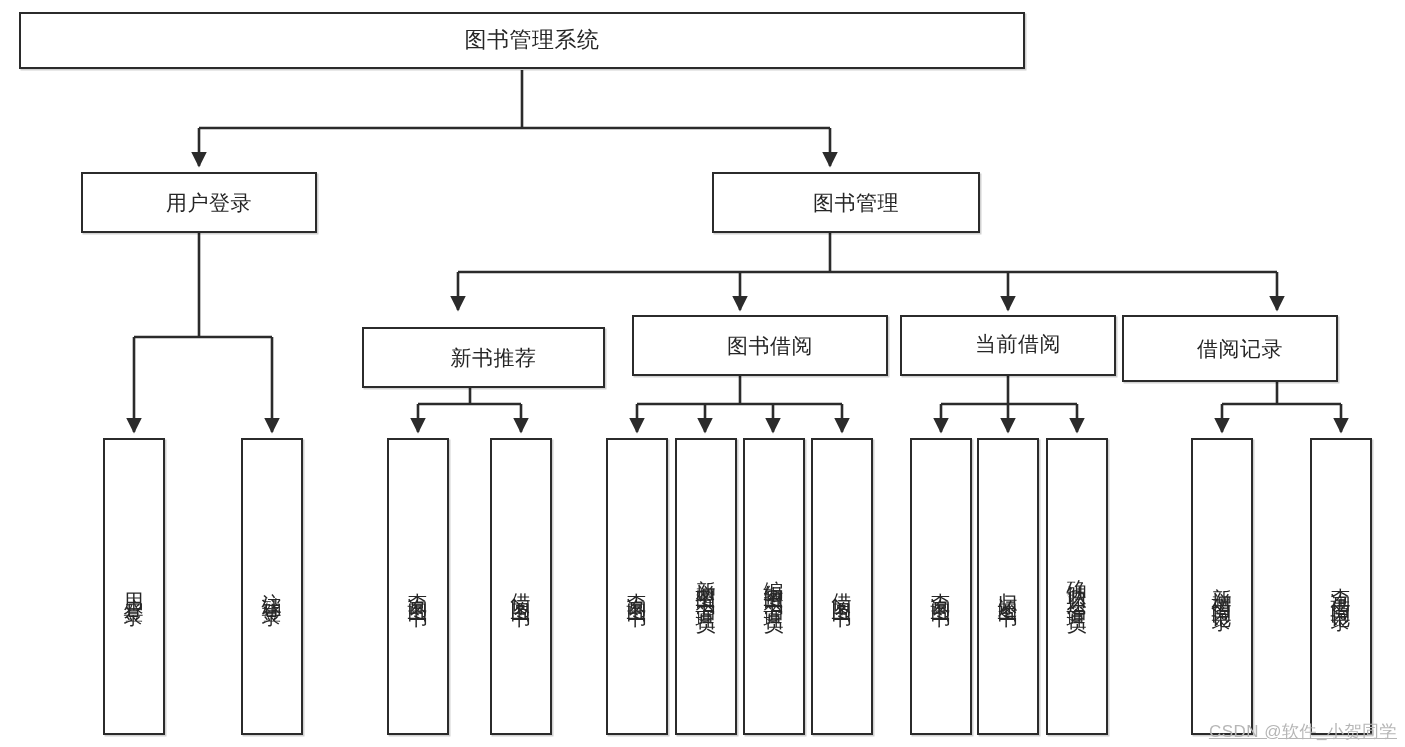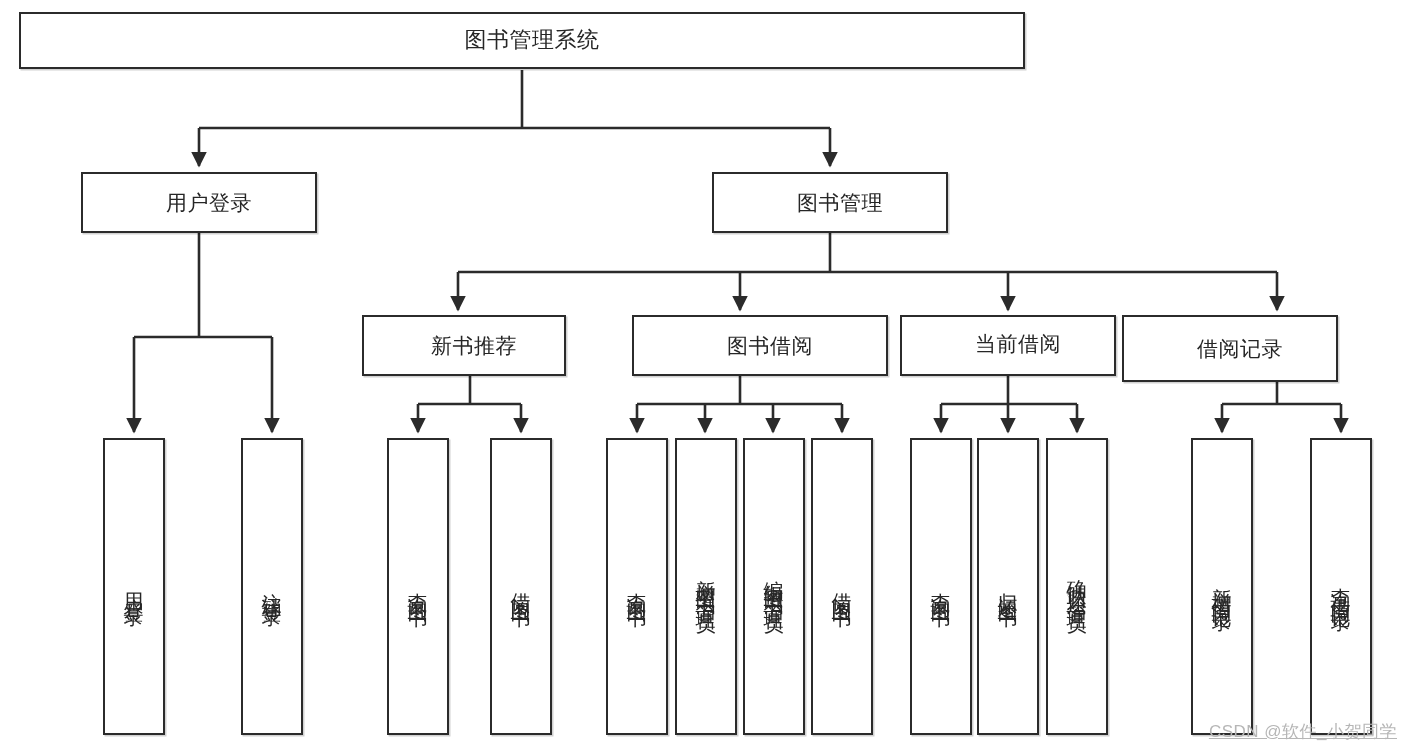--- a/index.html
+++ b/index.html
@@ -123,25 +123,25 @@
     </g>
   </svg>
 
   <div class="node horiz root" style="left:19px; top:12px; width:1006px; height:57px;">
     <span>图书管理系统</span>
   </div>
 
   <div class="node horiz" style="left:81px; top:172px; width:236px; height:61px;">
     <span>用户登录</span>
   </div>
-  <div class="node horiz" style="left:712px; top:172px; width:236px; height:61px;">
+  <div class="node horiz" style="left:712px; top:172px; width:268px; height:61px;">
     <span>图书管理</span>
   </div>
 
-  <div class="node horiz" style="left:362px; top:315px; width:204px; height:61px;">
+  <div class="node horiz" style="left:362px; top:327px; width:243px; height:61px;">
     <span>新书推荐</span>
   </div>
   <div class="node horiz" style="left:632px; top:315px; width:256px; height:61px;">
     <span>图书借阅</span>
   </div>
   <div class="node horiz" style="left:900px; top:315px; width:216px; height:61px;font-family:Liberation Mono, monospace;">
     <span>当前借阅</span>
   </div>
   <div class="node horiz" style="left:1113px; top:315px; width:216px; height:67px;margin-left:9px;">
     <span>借阅记录</span>

